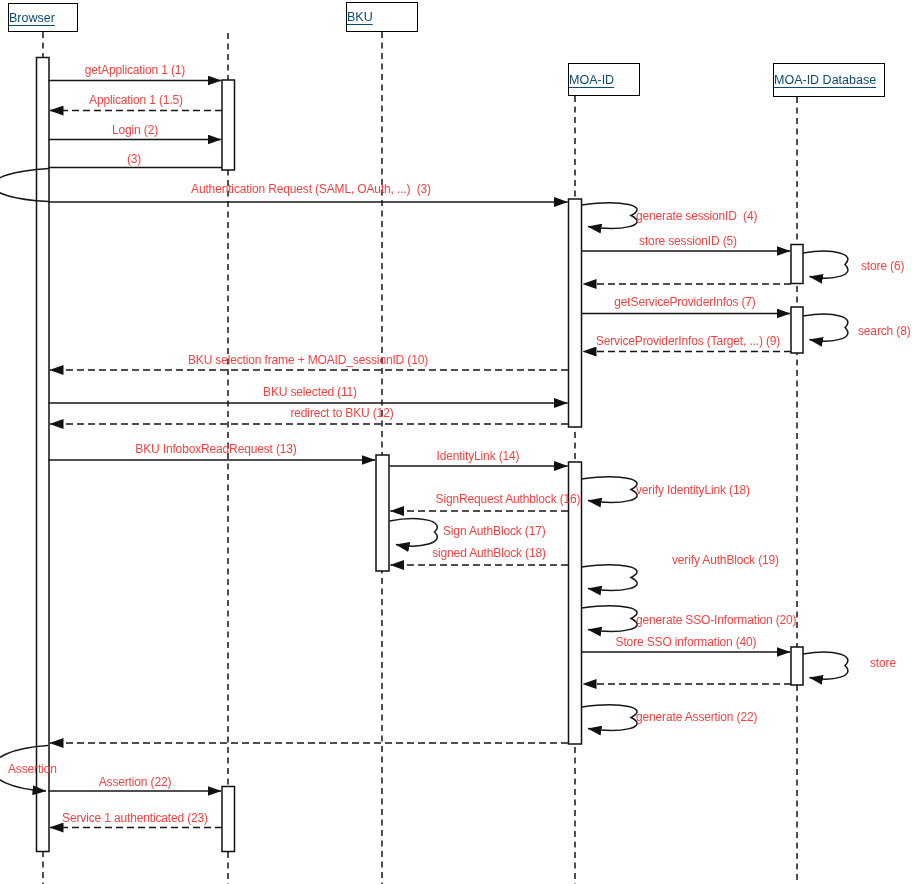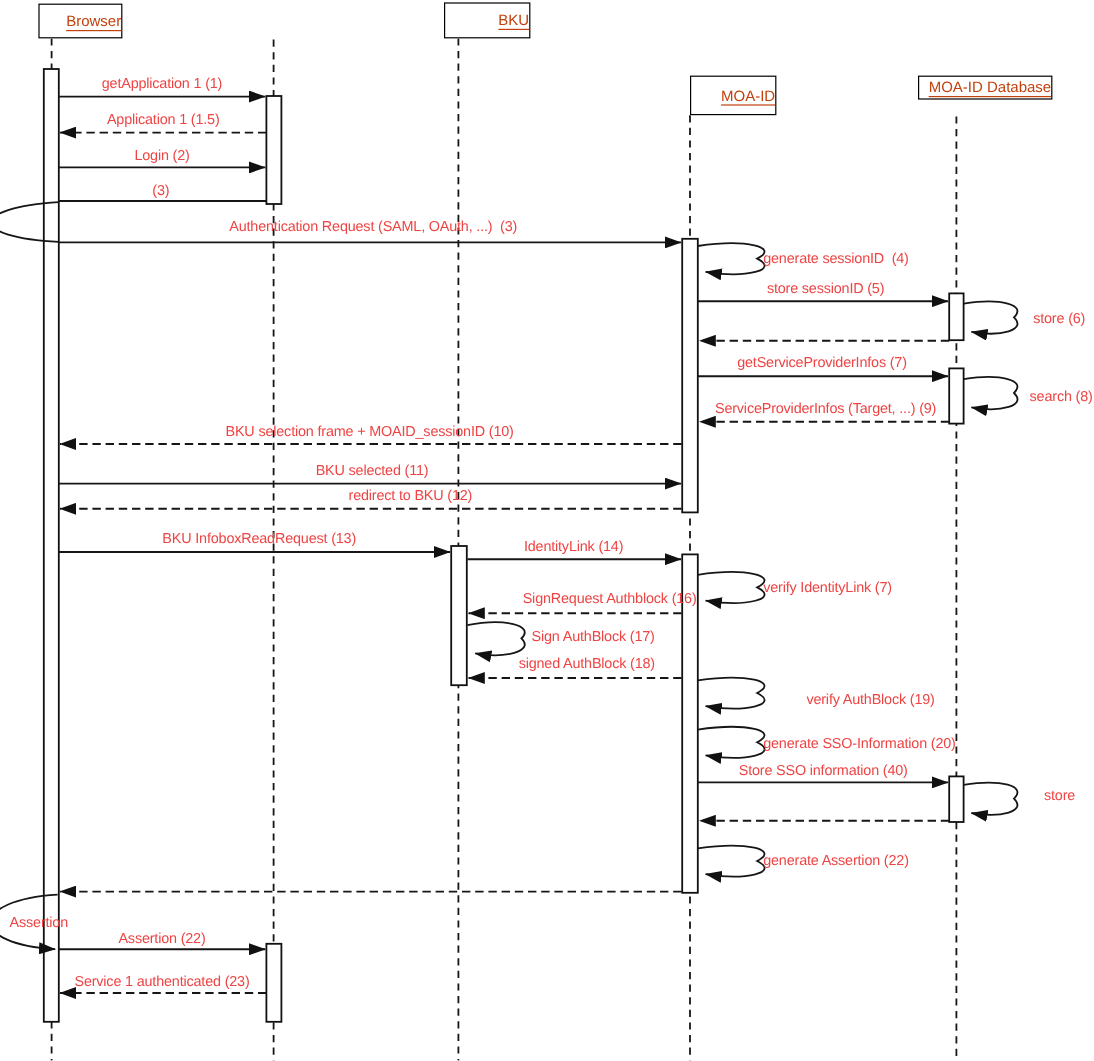--- a/index.html
+++ b/index.html
@@ -1,21 +1,21 @@
 <!DOCTYPE html>
 <html><head>
 <meta charset="utf-8">
 <style>
   html,body{margin:0;padding:0;background:#fff;}
   #stage{position:relative;width:912px;height:884px;background:#ffffff;overflow:hidden;
          font-family:"Liberation Sans",sans-serif;}
   #diagram-svg{position:absolute;left:0;top:0;}
   .actor{position:absolute;border:1.6px solid #000;background:#fff;box-sizing:border-box;
-         display:flex;align-items:center;justify-content:flex-end;
-         font-size:12.5px;color:#c2410c;z-index:3;margin-left:24px;}
+         display:flex;align-items:center;justify-content:flex-start;
+         font-size:12.5px;color:#0c4a6e;z-index:3;}
   .actor span{text-decoration:underline;text-underline-offset:3px;}
   .label{position:absolute;font-size:12px;color:#ef4444;white-space:pre;
          letter-spacing:-0.15px;z-index:2;line-height:13px;}
   .label.c{transform:translate(-50%,-50%);}
   .label.l{transform:translate(0,-50%);}
 </style>
 </head>
 <body>
 
 <div id="stage">
@@ -85,51 +85,51 @@
       <line x1="791" y1="684" x2="583" y2="684" stroke-dasharray="7 4" marker-end="url(#ah)"></line>
       <line x1="568" y1="743" x2="50" y2="743" stroke-dasharray="7 4" marker-end="url(#ah)"></line>
       <line x1="48.5" y1="791" x2="221" y2="791" marker-end="url(#ah)"></line>
       <line x1="222" y1="827.5" x2="50" y2="827.5" stroke-dasharray="7 4" marker-end="url(#ah)"></line>
     </g>
   </svg>
 
   <div class="actor" style="left:8px;top:3px;width:70px;height:29px;">
     <span>Browser</span>
   </div>
-  <div class="actor" style="left:346px;top:2px;width:72px;height:30px;padding-left:40px;">
+  <div class="actor" style="left:346px;top:2px;width:72px;height:30px;">
     <span>BKU</span>
   </div>
-  <div class="actor" style="left:551px;top:63px;width:72px;height:33px;">
+  <div class="actor" style="left:568px;top:63px;width:72px;height:33px;">
     <span>MOA-ID</span>
   </div>
-  <div class="actor" style="left:741px;top:63px;width:112px;height:20px;">
+  <div class="actor" style="left:773px;top:63px;width:112px;height:34px;">
     <span>MOA-ID Database</span>
   </div>
 
   <div class="label c" style="left:135px;top:70px;">getApplication 1 (1)</div>
   <div class="label c" style="left:136px;top:100px;">Application 1 (1.5)</div>
   <div class="label c" style="left:135px;top:130px;">Login (2)</div>
   <div class="label c" style="left:134px;top:159px;">(3)</div>
   <div class="label c" style="left:311px;top:189px;">Authentication Request (SAML, OAuth, ...)  (3)</div>
   <div class="label l" style="left:636px;top:216px;">generate sessionID  (4)</div>
   <div class="label c" style="left:688px;top:241px;">store sessionID (5)</div>
   <div class="label l" style="left:861px;top:266px;">store (6)</div>
   <div class="label c" style="left:685px;top:302px;">getServiceProviderInfos (7)</div>
   <div class="label l" style="left:858px;top:331px;">search (8)</div>
   <div class="label c" style="left:688px;top:341px;">ServiceProviderInfos (Target, ...) (9)</div>
   <div class="label c" style="left:308px;top:360px;">BKU selection frame + MOAID_sessionID (10)</div>
   <div class="label c" style="left:310px;top:392px;">BKU selected (11)</div>
   <div class="label c" style="left:310px;top:413px;margin-left:32px;">redirect to BKU (12)</div>
   <div class="label c" style="left:216px;top:449px;">BKU InfoboxReadRequest (13)</div>
   <div class="label c" style="left:478px;top:456px;">IdentityLink (14)</div>
-  <div class="label l" style="left:636px;top:490px;">verify IdentityLink (7)</div>
+  <div class="label l" style="left:636px;top:490px;">verify IdentityLink (18)</div>
   <div class="label c" style="left:479px;top:499px;margin-left:29px;">SignRequest Authblock (16)</div>
   <div class="label l" style="left:443px;top:531px;">Sign AuthBlock (17)</div>
   <div class="label c" style="left:489px;top:553px;">signed AuthBlock (18)</div>
-  <div class="label l" style="left:636px;top:583px;padding-left:36px;">verify AuthBlock (19)</div>
+  <div class="label l" style="left:636px;top:560px;padding-left:36px;">verify AuthBlock (19)</div>
   <div class="label l" style="left:636px;top:620px;">generate SSO-Information (20)</div>
   <div class="label c" style="left:686px;top:642px;">Store SSO information (40)</div>
   <div class="label l" style="left:870px;top:663px;">store</div>
   <div class="label l" style="left:636px;top:717px;">generate Assertion (22)</div>
   <div class="label l" style="left:8px;top:769px;">Assertion</div>
   <div class="label c" style="left:135px;top:782px;">Assertion (22)</div>
   <div class="label c" style="left:135px;top:818px;">Service 1 authenticated (23)</div>
 
 </div>
 

